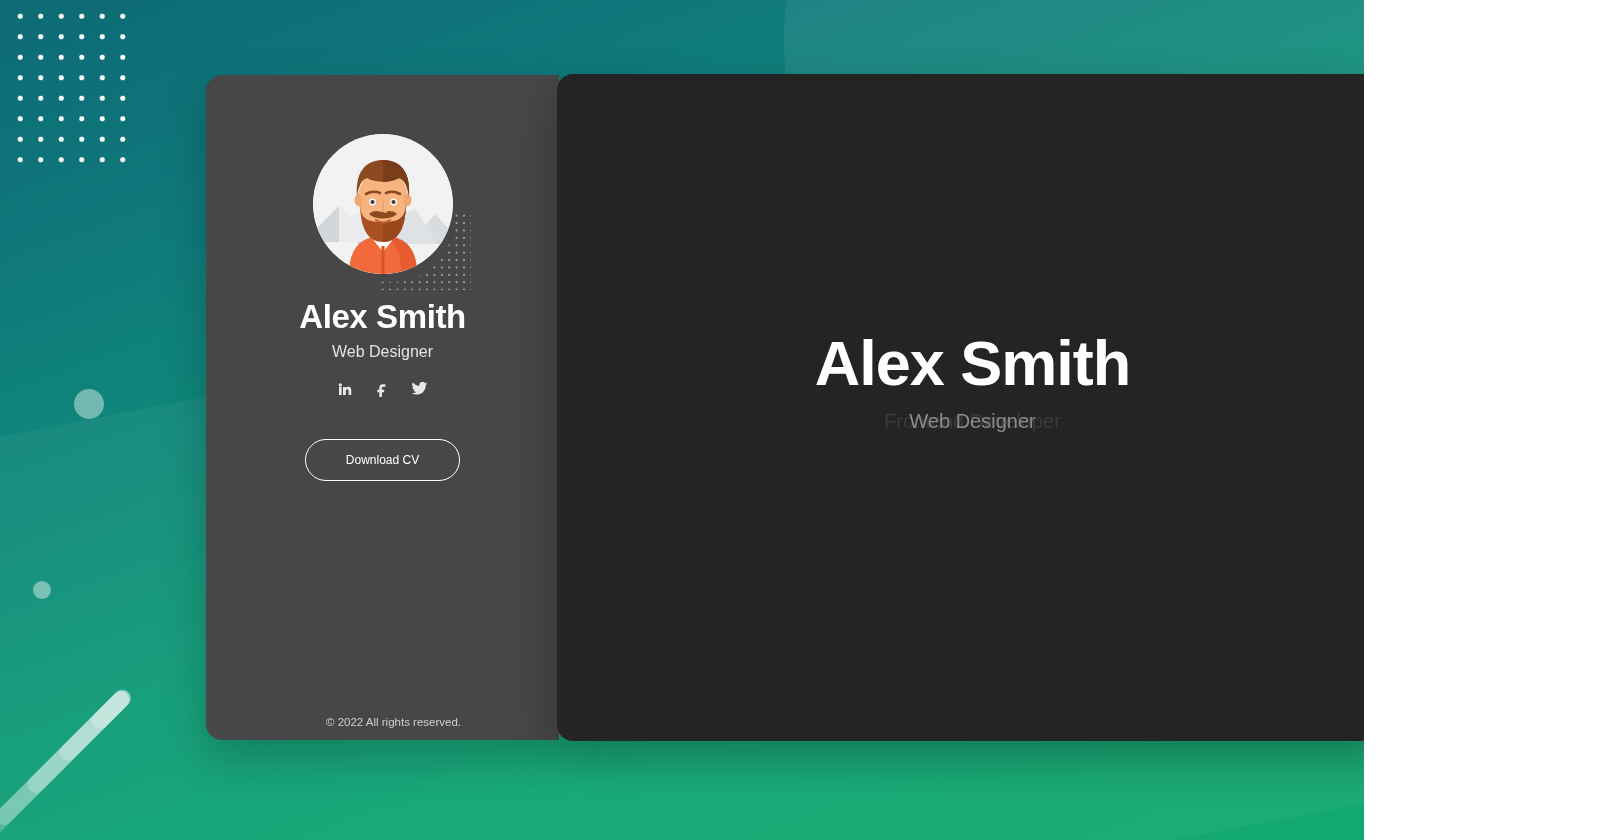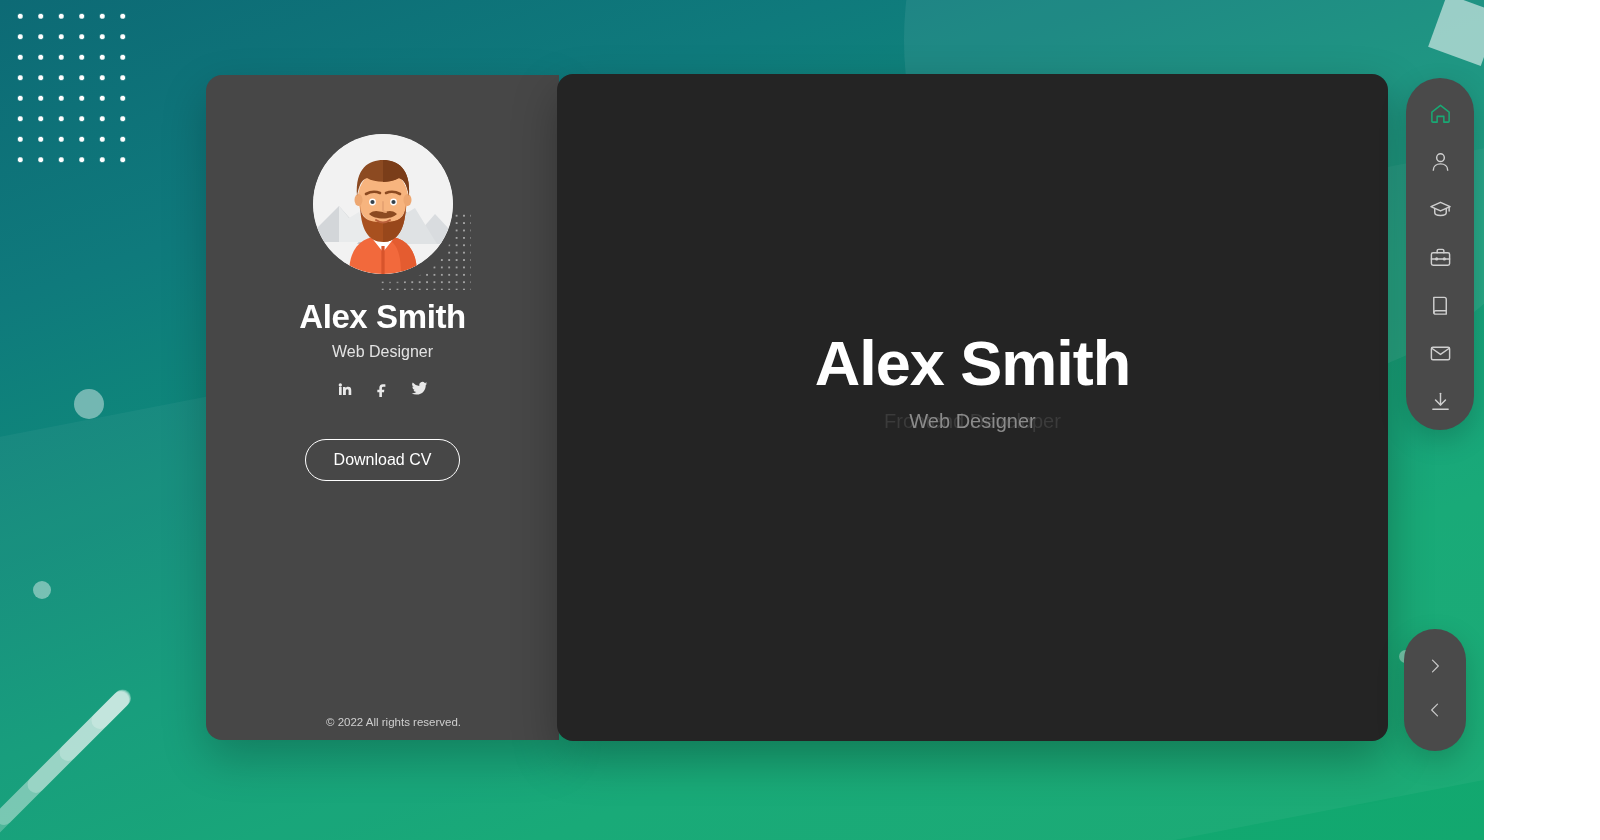--- a/index.html
+++ b/index.html
@@ -3,21 +3,21 @@
 <meta charset="utf-8">
 <style>
   * { margin:0; padding:0; box-sizing:border-box; }
   html, body {
     width:1600px; height:840px; overflow:hidden;
     font-family:"Liberation Sans", sans-serif;
   }
 
   
   .stage{
-    position:relative; width:1484px; height:840px; overflow:hidden;
+    position:relative; width:1364px; height:840px; overflow:hidden;
     background: linear-gradient(160deg, #0d6a75 0%, #0f7a7c 22%, #0e9a78 55%, #0fa772 75%, #13a86f 100%);
   }
   .bg-circle-big{
     position:absolute; right:-120px; top:-310px;
     width:700px; height:700px; border-radius:50%;
     background:rgba(255,255,255,.07);
   }
   .bg-wave{
     position:absolute; left:-60px; bottom:-240px;
     width:2000px; height:620px;
@@ -79,21 +79,21 @@
     margin-top:24px; font-size:33px; font-weight:bold; color:#fff; letter-spacing:-.4px;
   }
   .role{ margin-top:7px; font-size:16px; color:#e3e3e3; }
 
   .socials{ margin-top:19px; display:flex; gap:21px; align-items:center; }
   .socials a{ color:#e9e9e9; display:flex; align-items:center; justify-content:center; }
 
   .cv-btn{
     margin-top:42px; width:155px; height:42px; border-radius:21px;
     border:1.6px solid #fff; background:transparent; color:#fff;
-    font-size:16px; font-family:"Liberation Sans", sans-serif; cursor:pointer;
+    font-size:12px; font-family:"Liberation Sans", sans-serif; cursor:pointer;
     display:flex; align-items:center; justify-content:center;text-align:center;
   }
   .copyright{
     position:absolute; bottom:12px; left:0; right:0; text-align:center;
     font-size:11.5px; color:#cfcfcf;margin-left:22px;
   }
 
   
   .hero{ position:relative; width:100%; text-align:center; margin-top:-45px; }
   .hero-name{ font-size:63px; font-weight:bold; color:#fff; letter-spacing:-1px; line-height:1.05; }

